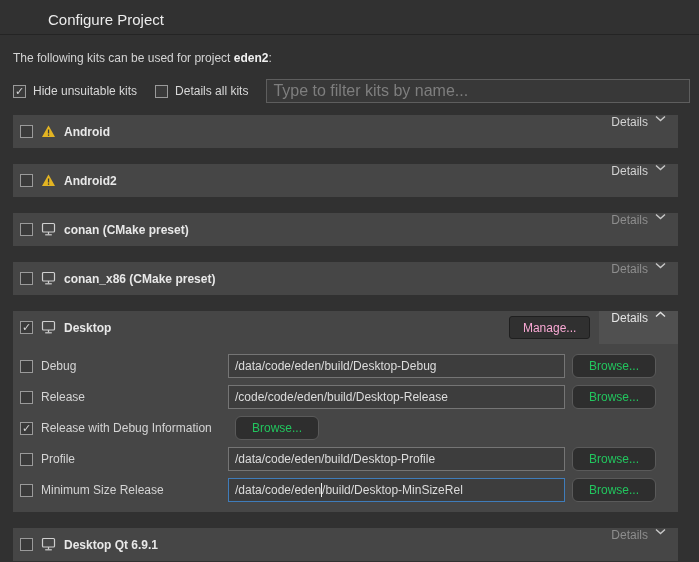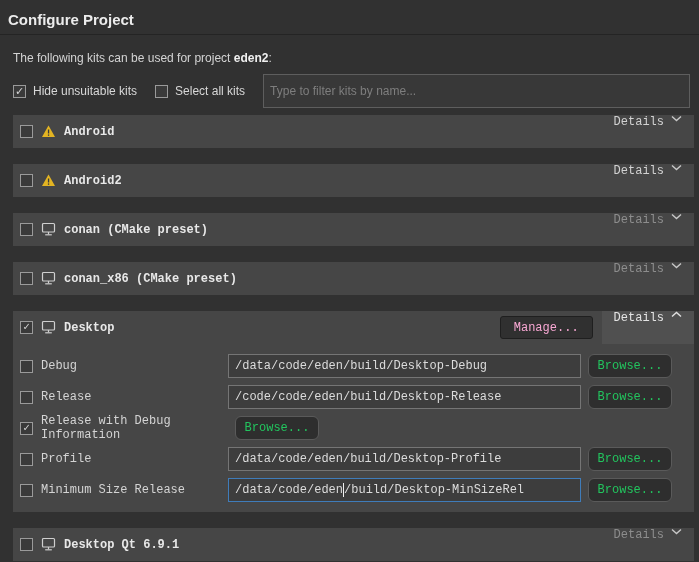--- a/index.html
+++ b/index.html
@@ -19,47 +19,48 @@
   *{box-sizing:border-box;margin:0;padding:0;}
   html,body{width:699px;height:562px;}
   body{
     background:var(--page-bg);
     font-family:"Liberation Sans","DejaVu Sans",sans-serif;
     font-size:12px;
     color:var(--text);
     overflow:hidden;
   }
   .page-title{
-    font-size:15px;font-weight:bold;color:var(--text-bright);
+    font-size:15px;font-weight:normal;color:var(--text-bright);
     padding:11px 0 6px 8px;
+    margin-left:40px;
   }
   .title-sep{height:1px;background:#242424;width:100%;}
   .help-text{margin:16px 0 0 13px;color:#d4d4d4;}
   .help-text b{color:#f0f0f0;}
   .filter-row{
     display:flex;align-items:center;
     margin:14px 9px 0 13px;height:24px;
   }
   .cb-group{display:flex;align-items:center;cursor:default;}
   .checkbox{
     width:13px;height:13px;flex:0 0 13px;
     border:1px solid #9a9a9a;background:#3a3a3a;
     display:flex;align-items:center;justify-content:center;
     color:#d6d6d6;font-size:11px;line-height:11px;
   }
   .checkbox.checked::after{content:"\2713";}
   .cb-label{margin-left:7px;}
   .filter-input{
-    flex:1;margin-left:18px;height:34px;
+    flex:1;margin-left:18px;height:24px;
     background:#383838;border:1px solid #5e5e5e;
-    color:var(--text);font-family:inherit;font-size:12px;
+    color:var(--text);font-family:inherit;font-size:16px;
     padding:4px 6px;outline:none;
   }
   .filter-input::placeholder{color:#7e7e7e;}
-  #kit-list{margin:12px 5px 0 13px;font-family:Liberation Mono, monospace;}
+  #kit-list{margin:12px 21px 0 13px;}
   .kit-card{
     background:var(--card-bg);
     margin-bottom:16px;
   }
   .kit-header{
     height:33px;display:flex;align-items:center;
     padding-left:7px;position:relative;
   }
   .kit-icon{margin-left:8px;display:flex;align-items:center;}
   .kit-name{margin-left:8px;font-weight:bold;color:#e8e8e8;}
@@ -102,21 +103,21 @@
 
 <div class="help-text"><span>The following kits can be used for project </span><b>eden2</b><span>:</span></div>
 
 <div class="filter-row">
   <div class="cb-group">
     <span class="checkbox checked" id="cb-hide"></span>
     <span class="cb-label">Hide unsuitable kits</span>
   </div>
   <div class="cb-group" style="margin-left:18px;">
     <span class="checkbox" id="cb-selectall"></span>
-    <span class="cb-label">Select all kits</span>
+    <span class="cb-label">Details all kits</span>
   </div>
   <input class="filter-input" type="text" placeholder="Type to filter kits by name..." style="">
 </div>
 
 <div id="kit-list">
     <div class="kit-card">
       <div class="kit-header">
         <span class="checkbox"></span>
         <span class="kit-icon">
           <svg width="15" height="15" viewBox="0 0 15 15">

